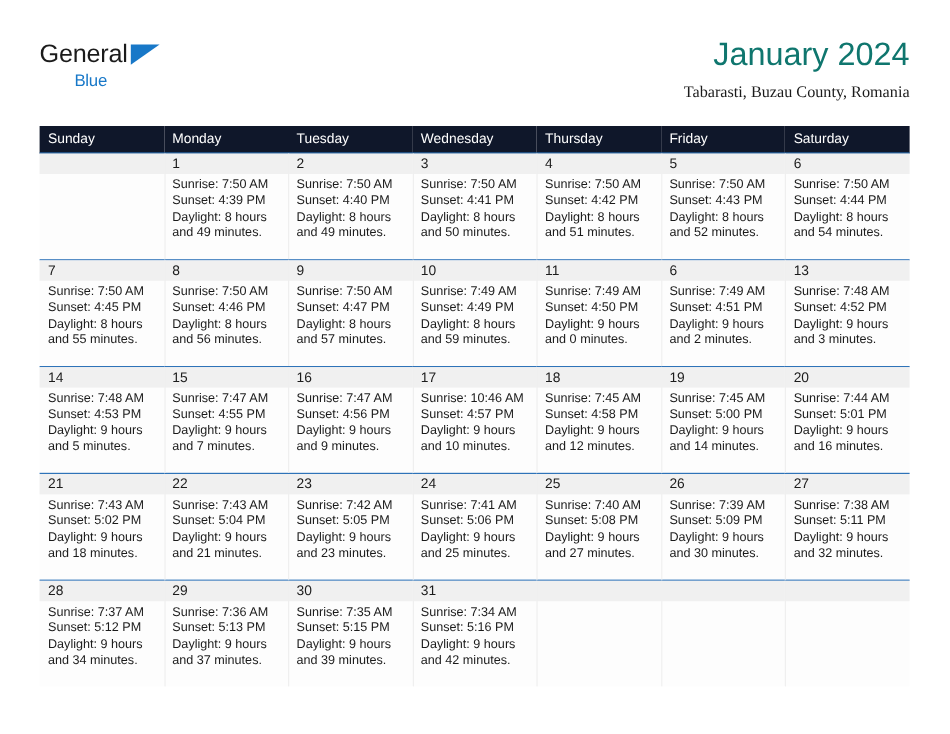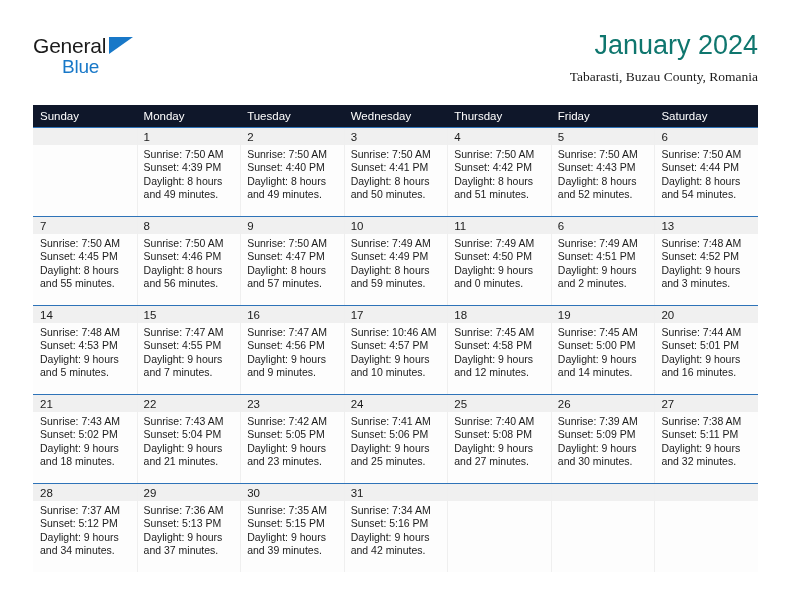--- a/index.html
+++ b/index.html
@@ -51,21 +51,21 @@
     top: 3px;
     width: 0;
     height: 0;
     border-left: 24px solid #1878c8;
     border-bottom: 17px solid transparent;
   }
   .logo-blue {
     position: absolute;
     left: 29px;
     top: 21px;
-    font-size: 19px;
+    font-size: 14px;
     letter-spacing: -0.2px;
     color: #1878c8;
     line-height: 24px;
   }
 
   .title-wrap {
     position: absolute;
     right: 0;
     top: 0;
     text-align: right;

